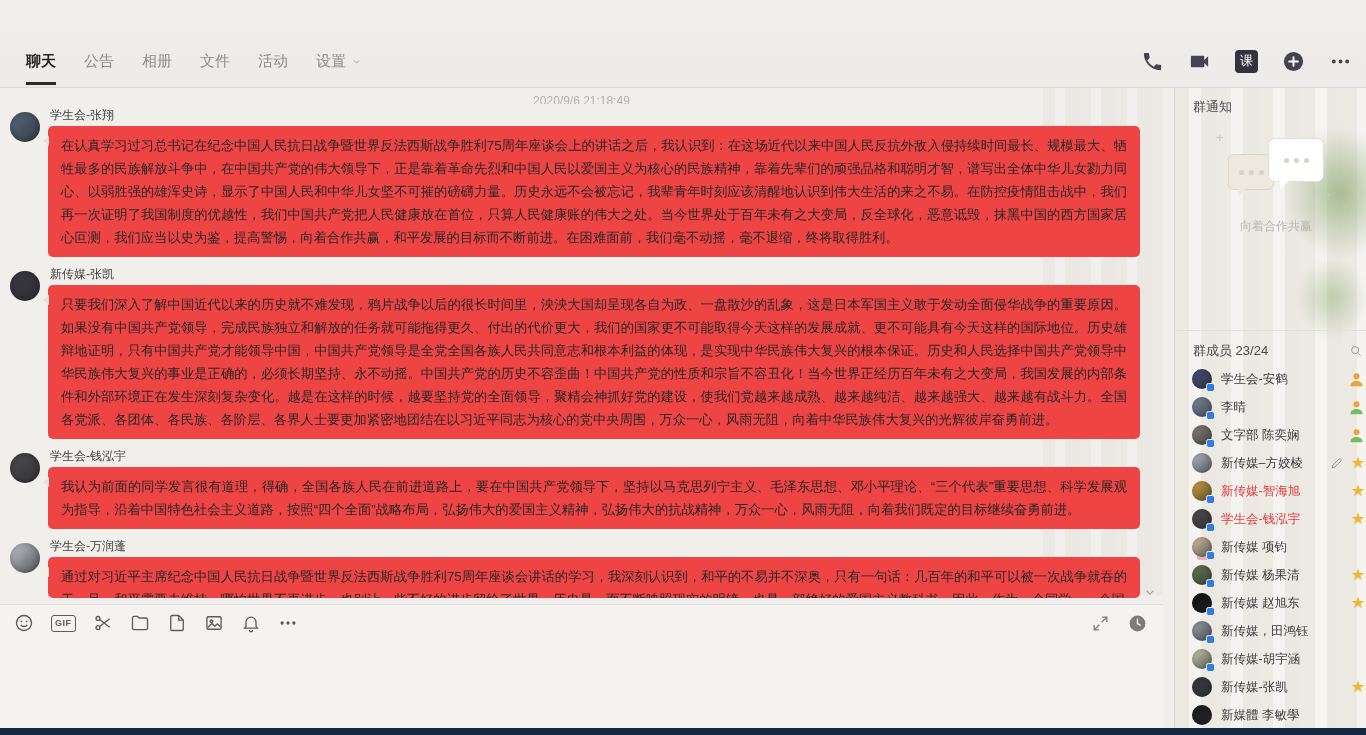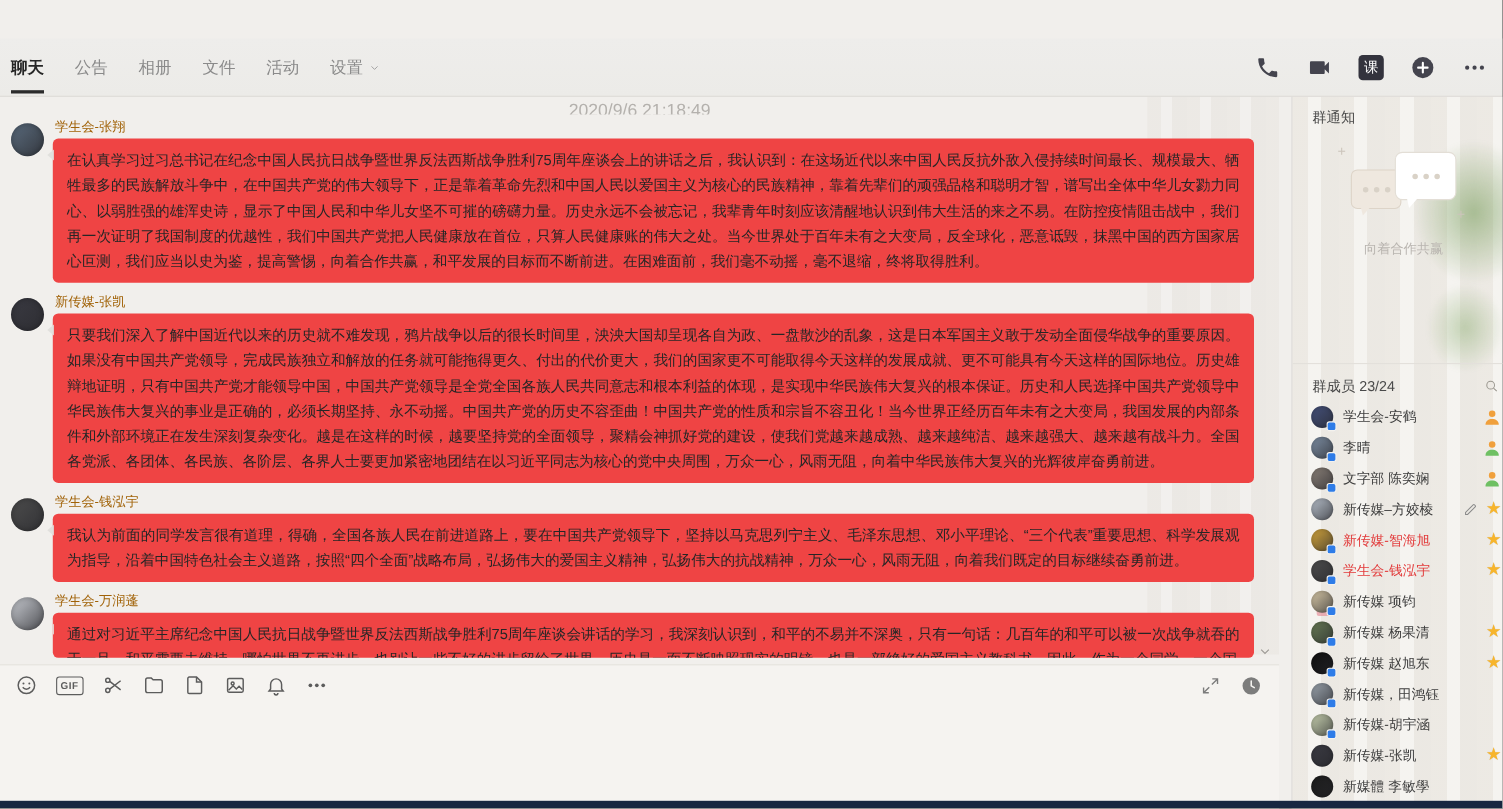--- a/index.html
+++ b/index.html
@@ -11,21 +11,21 @@
   
   .titlebar{position:absolute;left:0;top:0;width:1366px;height:35px;
     background:linear-gradient(90deg,#8f8a83,#a29a90 55%,#b2a89c 80%,#aaa298);
     display:flex;align-items:center;justify-content:center;z-index:6;}
   .titlebar .title{color:#fff;font-size:15px;letter-spacing:.5px;}
 
   
   .topbar{position:absolute;left:0;top:35px;width:1366px;height:53px;
     background:linear-gradient(180deg,#eeedeb,#ecebe8);z-index:5;
     border-bottom:1px solid #dcdad6;display:flex;align-items:center;}
-  .tabs{display:flex;align-items:center;padding-left:10px;height:100%;}
+  .tabs{display:flex;align-items:center;padding-left:26px;height:100%;}
   .tab{position:relative;height:100%;display:flex;align-items:center;
        margin-right:28px;font-size:15px;color:#8a8a8a;cursor:default;}
   .tab.active{color:#262626;font-weight:bold;}
   .tab.active::after{content:'';position:absolute;left:0;bottom:2px;width:100%;height:3px;background:#2b2b2b;}
   .tab .chev{margin-left:5px;color:#9a9a9a;display:inline-flex;}
   .tab .chev svg{width:11px;height:11px;}
   .top-actions{position:absolute;right:14px;top:0;height:100%;display:flex;align-items:center;gap:24px;color:#44444e;}
   .top-actions .icon svg{width:23px;height:23px;display:block;}
   .class-box{display:flex;align-items:center;justify-content:center;width:23px;height:23px;
     background:#33333d;color:#fff;font-size:13px;border-radius:4px;}
@@ -42,25 +42,25 @@
   .deco.stripes-chat{right:0;top:0;bottom:140px;width:120px;opacity:.30;
     background:repeating-linear-gradient(90deg, rgba(196,186,170,.35) 0 12px, rgba(255,255,255,.28) 12px 22px, rgba(176,166,150,.3) 22px 36px);}
   .deco.leaf1{right:-18px;top:40px;width:110px;height:130px;filter:blur(2px);
     background:radial-gradient(closest-side, rgba(112,152,82,.55), rgba(112,152,82,0));}
   .deco.leaf2{right:10px;top:170px;width:70px;height:80px;filter:blur(2px);
     background:radial-gradient(closest-side, rgba(122,162,92,.4), rgba(122,162,92,0));}
   .deco.sign{left:22px;top:452px;width:12px;height:20px;background:rgba(225,120,135,.55);border-radius:2px;}
 
   
   .chat-scroll{position:absolute;left:0;top:0;width:1163px;height:515px;overflow:hidden;padding-top:4px;z-index:1;}
-  .timestamp{height:12px;overflow:hidden;text-align:center;color:#b4b1ad;font-size:16px;line-height:18px;margin-bottom:4px;}
+  .timestamp{height:12px;overflow:hidden;text-align:center;color:#b4b1ad;font-size:12px;line-height:18px;margin-bottom:4px;}
   .msg{position:relative;padding:0 20px 0 48px;margin-bottom:10px;}
   .msg .avatar{position:absolute;left:10px;top:4px;width:30px;height:30px;border-radius:50%;
     box-shadow:inset 0 0 6px rgba(0,0,0,.35);}
-  .msg .sender{font-size:12px;color:#a16207;margin:0 0 4px 2px;height:14px;line-height:14px;}
+  .msg .sender{font-size:12px;color:#404040;margin:0 0 4px 2px;height:14px;line-height:14px;}
   .msg .bubble{position:relative;width:1092px;background:#ef4444;border-radius:5px;
     padding:8px 13px;font-size:13.3px;line-height:23px;color:#262626;text-align:justify;}
   .msg .bubble::before{content:'';position:absolute;left:-5px;top:10px;
     border-top:5px solid transparent;border-bottom:5px solid transparent;border-right:6px solid #e1e0dd;}
   .msg.clip .bubble{max-height:41px;overflow:hidden;padding-bottom:0;}
   .scroll-down{position:absolute;right:6px;top:497px;color:#9d9a96;z-index:2;}
   .scroll-down svg{width:14px;height:14px;display:block;}
 
   
   .composer-sep{position:absolute;left:0;top:516px;width:1163px;height:1px;background:#e2dfda;z-index:1;}

